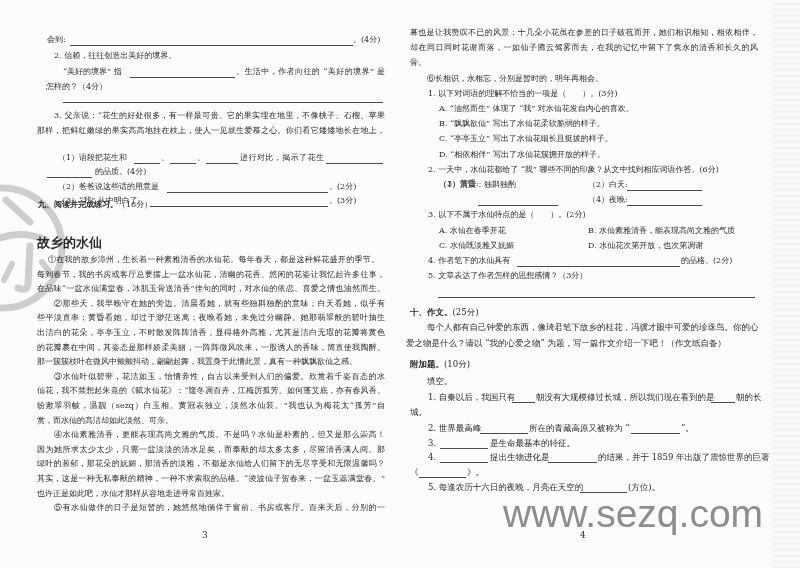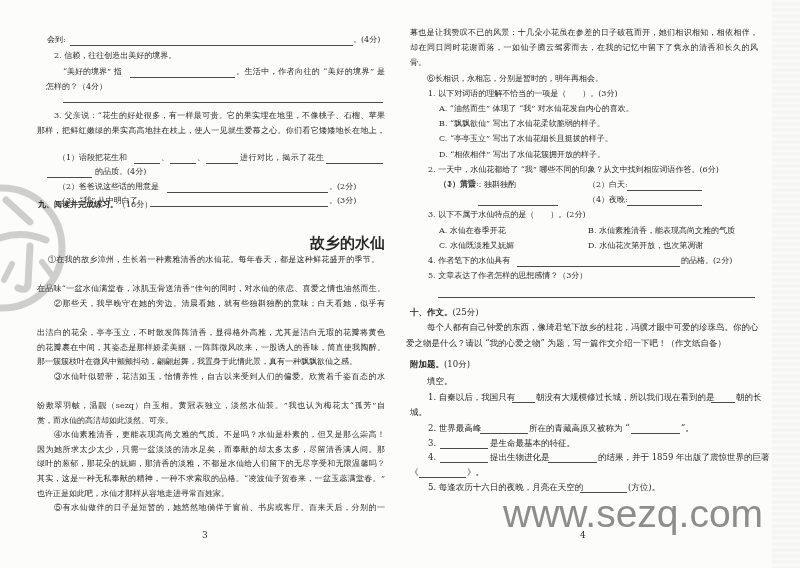--- a/index.html
+++ b/index.html
@@ -8,21 +8,21 @@
     background:#fcfcfb;
     font-family:"DejaVu Serif", serif;
     color:#2a2a2a;
   }
   .page { position:absolute; top:0; height:568px; }
   .t { position:absolute; height:12px; line-height:12px; font-size:8px; white-space:nowrap; }
   .b { font-size:8.5px; }
   .j { text-align:justify; text-align-last:justify; }
   .u { position:absolute; height:0; border-top:1px solid #4a4a4a; }
   .h { font-family:"DejaVu Sans", sans-serif; font-weight:bold; }
-  .title { text-align:right; font-size:15px; font-weight:bold; font-family:Liberation Sans, sans-serif; }
+  .title { text-align:left; font-size:13px; font-weight:bold; font-family:Liberation Sans, sans-serif; }
   .pn { position:absolute; font-size:9px; line-height:12px; }
   .wm {
     position:absolute; left:503px; top:494px; font-size:39px; line-height:39px;
     font-family:"Liberation Sans", sans-serif; color:#8d8d8d; letter-spacing:0px; white-space:nowrap;
   }
   .edge {
     position:absolute; left:772px; top:0; width:28px; height:568px;
     background:repeating-linear-gradient(0deg, rgba(200,200,200,0.18) 0px, rgba(235,235,235,0.05) 3px, rgba(190,190,190,0.15) 6px);
   }
   .stamp { position:absolute; left:0; top:180px; opacity:0.85; }
@@ -73,26 +73,29 @@
   <div class="t" style="left:58px;top:195px">（3）“我” 从中明白了:</div>
   <div class="u" style="left:150px;top:206px;width:178px"></div>
   <div class="t" style="left:329px;top:195px">。(3分)</div>
 
   <div class="t" style="left:38px;top:199px">
     <span class="h">九、阅读并完成练习。</span><span>（16分）</span>
   </div>
   <div class="t title" style="left:37px;top:237px;width:348px">故乡的水仙</div>
 
   <div class="t j" style="left:48px;top:254px;width:331px">①在我的故乡漳州，生长着一种素雅清香的水仙花。每年春天，都是这种鲜花盛开的季节。</div>
+  <div class="t j" style="left:37px;top:268.6px;width:348px">每到春节，我的书房或客厅总要摆上一盆水仙花，清幽的花香、悠闲的花姿让我忆起许多往事，</div>
   <div class="t j" style="left:37px;top:283.2px;width:348px">在品味“一盆水仙满堂春，冰肌玉骨送清香”佳句的同时，对水仙的依恋、喜爱之情也油然而生。</div>
   <div class="t j" style="left:54px;top:297.8px;width:331px">②那些天，我早晚守在她的旁边。清晨看她，就有些独斟独酌的意味；白天看她，似乎有</div>
+  <div class="t j" style="left:37px;top:312.4px;width:348px">些平淡直率；黄昏看她，却过于渺茫迷离；夜晚看她，未免过分幽静。她那翡翠般的碧叶抽生</div>
   <div class="t j" style="left:37px;top:327px;width:348px">出洁白的花朵，亭亭玉立，不时散发阵阵清香，显得格外高雅，尤其是洁白无瑕的花瓣将黄色</div>
   <div class="t j" style="left:37px;top:341.6px;width:348px">的花瓣裹在中间，其姿态是那样娇柔美丽，一阵阵微风吹来，一股诱人的香味，简直使我陶醉。</div>
   <div class="t" style="left:37px;top:356.2px">那一簇簇枝叶在微风中颤颤抖动，翩翩起舞，我置身于此情此景，真有一种飘飘欲仙之感。</div>
   <div class="t j" style="left:54px;top:370.8px;width:331px">③水仙叶似碧带，花洁如玉，怡情养性，自古以来受到人们的偏爱。欣赏着千姿百态的水</div>
+  <div class="t j" style="left:37px;top:385.4px;width:348px">仙花，我不禁想起朱熹的《赋水仙花》：“隆冬凋百卉，江梅厉孤芳。如何蓬艾底，亦有春风香。</div>
   <div class="t j" style="left:37px;top:400px;width:348px">纷敷翠羽帔，温靓（sezq）白玉相。黄冠表独立，淡然水仙装。”我也认为梅花太“孤芳”自</div>
   <div class="t" style="left:37px;top:414.6px">赏，而水仙的高洁却如此淡然、可亲。</div>
   <div class="t j" style="left:54px;top:429.2px;width:331px">④水仙素雅清香，更能表现高尚文雅的气质。不是吗？水仙是朴素的，但又是那么崇高！</div>
   <div class="t j" style="left:37px;top:443.8px;width:348px">因为她所求太少太少，只需一盆淡淡的清水足矣，而奉献的却太多太多，尽留清香满人间。那</div>
   <div class="t j" style="left:37px;top:458.4px;width:348px">绿叶的葱郁，那花朵的妩媚，那清香的淡雅，不都是水仙给人们留下的无尽享受和无限温馨吗？</div>
   <div class="t j" style="left:37px;top:473px;width:348px">其实，这是一种无私奉献的精神，一种不求索取的品格。“凌波仙子贺春来，一盆玉蕊满堂春。”</div>
   <div class="t" style="left:37px;top:487.6px">也许正是如此吧，水仙才那样从容地走进寻常百姓家。</div>
   <div class="t j" style="left:54px;top:502.2px;width:331px">⑤有水仙做伴的日子是短暂的，她悠然地倘佯于窗前、书房或客厅。百来天后，分别的一</div>
 
   <div class="pn" style="left:202px;top:529px">3</div>

